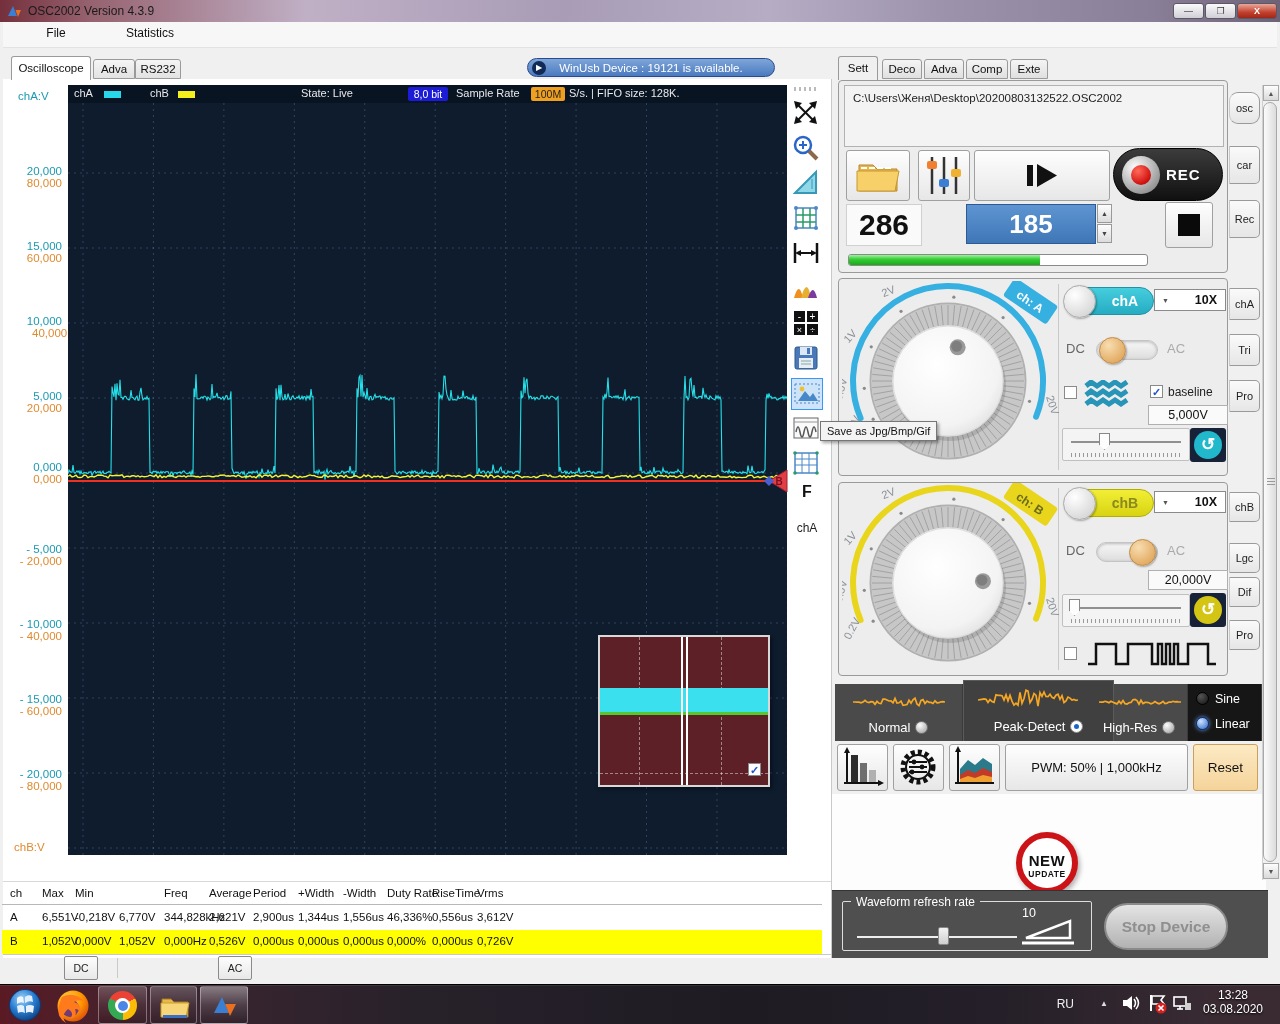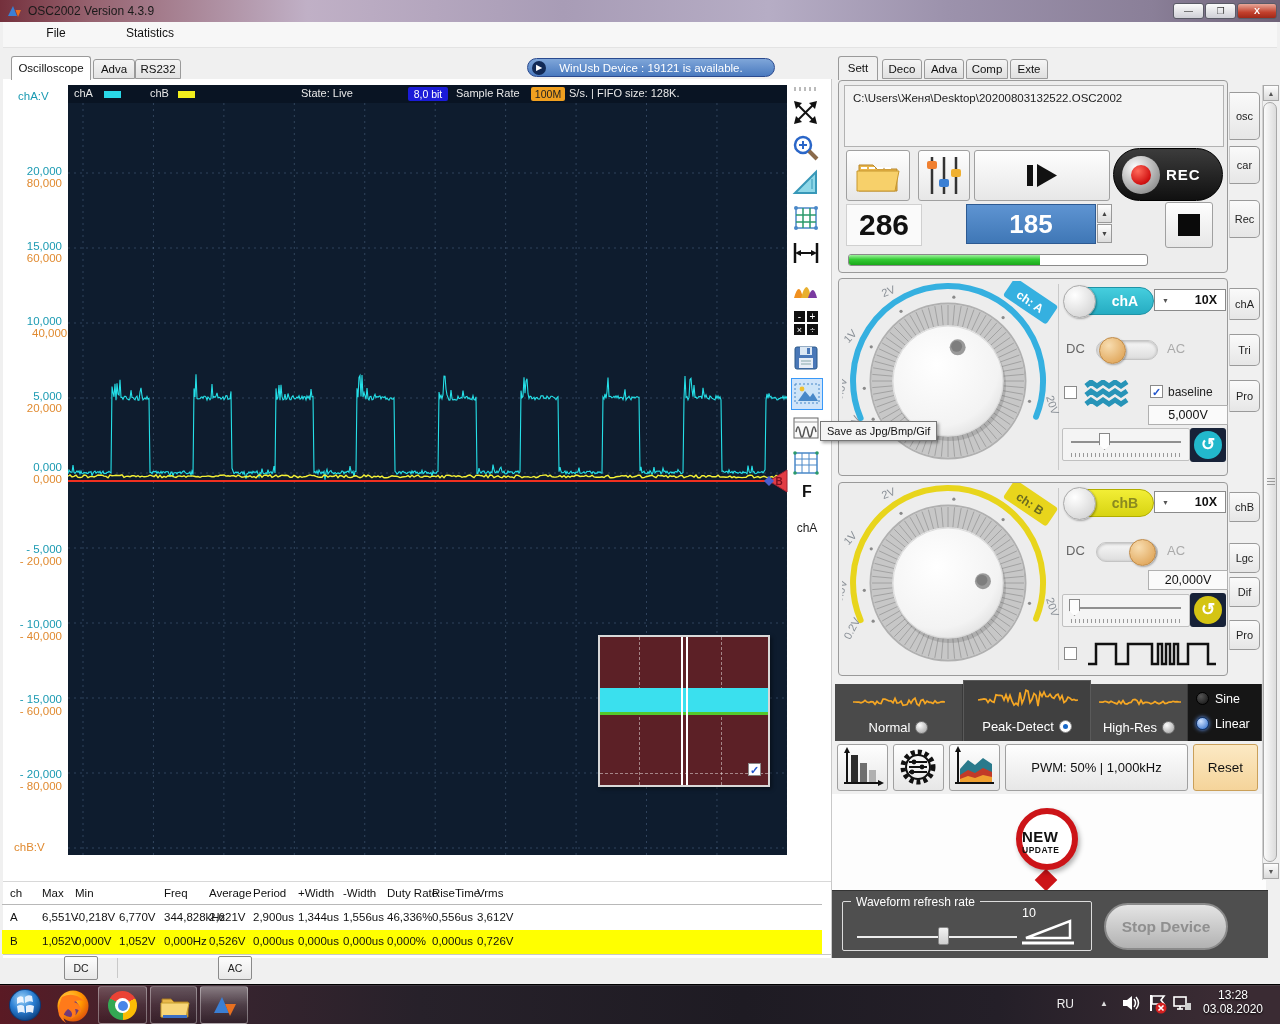--- a/index.html
+++ b/index.html
@@ -62,21 +62,21 @@
 .acqseg{position:absolute;top:0;height:57px;border-right:1px solid #3a3a3a}
 .acqlab{position:absolute;width:100%;top:36px;text-align:center;color:#fff;font-size:13px}
 .radio{display:inline-block;width:13px;height:13px;border-radius:50%;vertical-align:-2px;margin-left:5px}
 .rOff{background:radial-gradient(circle at 35% 30%,#fdfdfd,#9a9a9a);border:1px solid #777}
 .rOn{background:#fff;border:1px solid #888;position:relative}
 .rOn::after{content:"";position:absolute;left:3px;top:3px;width:5px;height:5px;border-radius:50%;background:#1868c8}
 .rDark{background:radial-gradient(circle at 35% 30%,#555,#111);border:1px solid #000}
 .rBlue{background:radial-gradient(circle at 35% 30%,#cfe2ff,#2868c8);border:1px solid #123a78;box-shadow:0 0 4px #6aa0ff}
 #slseg{background:#161616}
 #updatearea{left:832px;top:794px;width:434px;height:96px;background:#fdfdfd}
-#nubadge{left:1016px;top:808px;width:62px;height:62px;border-radius:50%;background:#fff;border:6px solid #cc1418;box-shadow:2px 3px 5px rgba(0,0,0,.3)}
+#nubadge{left:1016px;top:832px;width:62px;height:62px;border-radius:50%;background:#fff;border:6px solid #cc1418;text-align:center;box-shadow:2px 3px 5px rgba(0,0,0,.3)}
 #nutail{left:1038px;top:872px;width:16px;height:16px;background:#cc1418;transform:rotate(45deg)}
 #botpanel{left:832px;top:890px;width:436px;height:68px;background:#4f4f4f;border-top:1px solid #333}
 #refbox{left:842px;top:901px;width:250px;height:50px;border:1px solid #ddd;border-radius:2px}
 #reflab{left:851px;top:895px;background:#4f4f4f;padding:0 5px;color:#fff;font-size:12px}
 #stopdev{left:1104px;top:903px;width:124px;height:47px;border-radius:24px;background:linear-gradient(#e4e4e4,#b2b2b2);border:2px solid #8a8a8a;color:#8f8f8f;font-size:15.5px;font-weight:bold;text-align:center;line-height:43px}
 #vscroll{left:1262px;top:85px;width:17px;height:795px;background:#f0f0f0;border-left:1px solid #d0d0d0}
 .scArr{position:absolute;left:0;width:16px;height:16px;background:linear-gradient(#fdfdfd,#dadada);border:1px solid #a8a8a8;font-size:7px;color:#555;text-align:center;line-height:15px}
 #scThumb{left:1px;top:17px;width:14px;height:760px;background:linear-gradient(90deg,#fbfbfb,#dcdcdc);border:1px solid #a8a8a8;border-radius:7px}
 #taskbar{left:0;top:984px;width:1280px;height:40px;background:linear-gradient(90deg,#5a1a24,#3c2530 170px,#27212a 420px,#1e1b23 58%,#241f28 78%,#3a2b33 95%);border-top:1px solid #000;box-shadow:inset 0 1px 0 rgba(255,255,255,.09)}
 .tkframe{position:absolute;top:1px;height:38px;border:1px solid rgba(255,255,255,.35);border-radius:3px;background:linear-gradient(rgba(255,255,255,.22),rgba(255,255,255,.06) 50%,rgba(0,0,0,.12))}
@@ -655,21 +655,21 @@
     <path d="M2,26 h8 v-20 h20 v20 h12 v-20 h24 v20 h6 v-20 h4 v20 h4 v-20 h4 v20 h4 v-20 h4 v20 h10 v-20 h20 v20 h8" stroke="#111" stroke-width="2.5" fill="none"></path>
   </svg>
 
   <div id="acqbar" class="abs">
     <div class="acqseg" style="left:0;width:128px">
       <svg class="abs" style="left:18px;top:6px" width="92" height="24" id="sq0">
           <polyline points="0,12.0 2,12.0 4,12.1 6,12.2 8,12.9 10,12.1 12,10.3 14,12.1 16,12.6 18,11.7 20,11.9 22,14.3 24,11.4 26,13.3 28,13.5 30,9.1 32,9.1 34,9.9 36,11.0 38,10.8 40,12.8 42,8.3 44,13.0 46,12.8 48,11.2 50,15.4 52,15.0 54,14.6 56,10.3 58,13.1 60,9.8 62,8.2 64,14.0 66,15.7 68,10.5 70,9.6 72,13.5 74,11.1 76,12.3 78,12.4 80,13.4 82,10.8 84,12.9 86,12.7 88,11.8 90,11.7 92,12.0" fill="none" stroke="#f5a623" stroke-width="1.7"></polyline>
         </svg>
       <div class="acqlab"><span>Normal</span><span class="radio rOff"></span></div>
     </div>
-    <div class="acqseg" style="left:128px;width:128px;top:-4px;height:61px;background:#404040;border:1px solid #5a5a5a;border-bottom:none">
+    <div class="acqseg" style="left:128px;width:151px;top:-4px;height:61px;background:#404040;border:1px solid #5a5a5a;border-bottom:none">
       <svg class="abs" style="left:14px;top:6px" width="100" height="26" id="sq1">
           <polyline points="0,13.0 2,12.7 4,12.3 6,11.9 8,12.3 10,15.5 12,12.6 14,14.5 16,15.4 18,7.8 20,8.4 22,8.3 24,8.7 26,13.0 28,7.7 30,13.8 32,8.3 34,14.1 36,18.1 38,16.1 40,18.2 42,5.3 44,16.2 46,11.5 48,3.1 50,4.0 52,15.6 54,12.3 56,6.5 58,8.4 60,19.0 62,5.7 64,9.3 66,5.0 68,9.5 70,9.7 72,7.3 74,10.4 76,11.3 78,8.2 80,7.2 82,12.3 84,8.7 86,15.5 88,13.9 90,10.1 92,11.1 94,13.1 96,12.4 98,13.4 100,13.0" fill="none" stroke="#f5a623" stroke-width="1.7"></polyline>
         </svg>
       <div class="acqlab" style="top:38px"><span>Peak-Detect</span><span class="radio rOn"></span></div>
     </div>
     <div class="acqseg" style="left:256px;width:97px">
       <svg class="abs" style="left:8px;top:6px" width="82" height="24" id="sq2">
           <polyline points="0,12.0 2,12.1 4,12.1 6,11.3 8,11.9 10,12.8 12,11.3 14,12.3 16,13.1 18,13.9 20,11.2 22,13.5 24,10.6 26,13.7 28,14.0 30,12.7 32,12.4 34,9.7 36,9.4 38,10.6 40,14.2 42,10.3 44,13.5 46,12.4 48,12.3 50,12.7 52,13.9 54,13.0 56,11.6 58,12.9 60,13.8 62,12.9 64,11.4 66,13.5 68,13.1 70,12.1 72,12.2 74,11.3 76,11.9 78,11.7 80,12.0 82,12.0" fill="none" stroke="#f5a623" stroke-width="1.7"></polyline>
         </svg>
       <div class="acqlab"><span>High-Res</span><span class="radio rOff"></span></div>
@@ -810,21 +810,21 @@
           <line x1="5" y1="15" x2="11" y2="15" stroke="#fff" stroke-width="1.6"></line>
           <line x1="8" y1="12" x2="8" y2="15" stroke="#fff" stroke-width="1.6"></line>
           <rect x="13" y="9" width="6" height="7" fill="#cfcfcf"></rect>
         </svg>
       <div id="clockbox">
         <div>13:28</div>
         <div>03.08.2020</div>
       </div>
     </div>
   </div>
-<div class="sidetab" style="position: absolute; top: 92px; height: 48px;">osc</div>
+<div class="sidetab" style="position: absolute; top: 92px; height: 32px; border-radius: 9px;">osc</div>
     <div class="sidetab" style="position: absolute; top: 146px; height: 38px;">car</div>
     <div class="sidetab" style="position: absolute; top: 200px; height: 38px;">Rec</div>
     <div class="sidetab" style="position: absolute; top: 288px; height: 32px;">chA</div>
     <div class="sidetab" style="position: absolute; top: 334px; height: 32px;">Tri</div>
     <div class="sidetab" style="position: absolute; top: 380px; height: 32px;">Pro</div>
     <div class="sidetab" style="position: absolute; top: 492px; height: 30px;">chB</div>
     <div class="sidetab" style="position: absolute; top: 534px; height: 30px; margin-top: 9px;">Lgc</div>
     <div class="sidetab" style="position: absolute; top: 577px; height: 30px;">Dif</div>
     <div class="sidetab" style="position: absolute; top: 620px; height: 30px;">Pro</div>
   </div>

